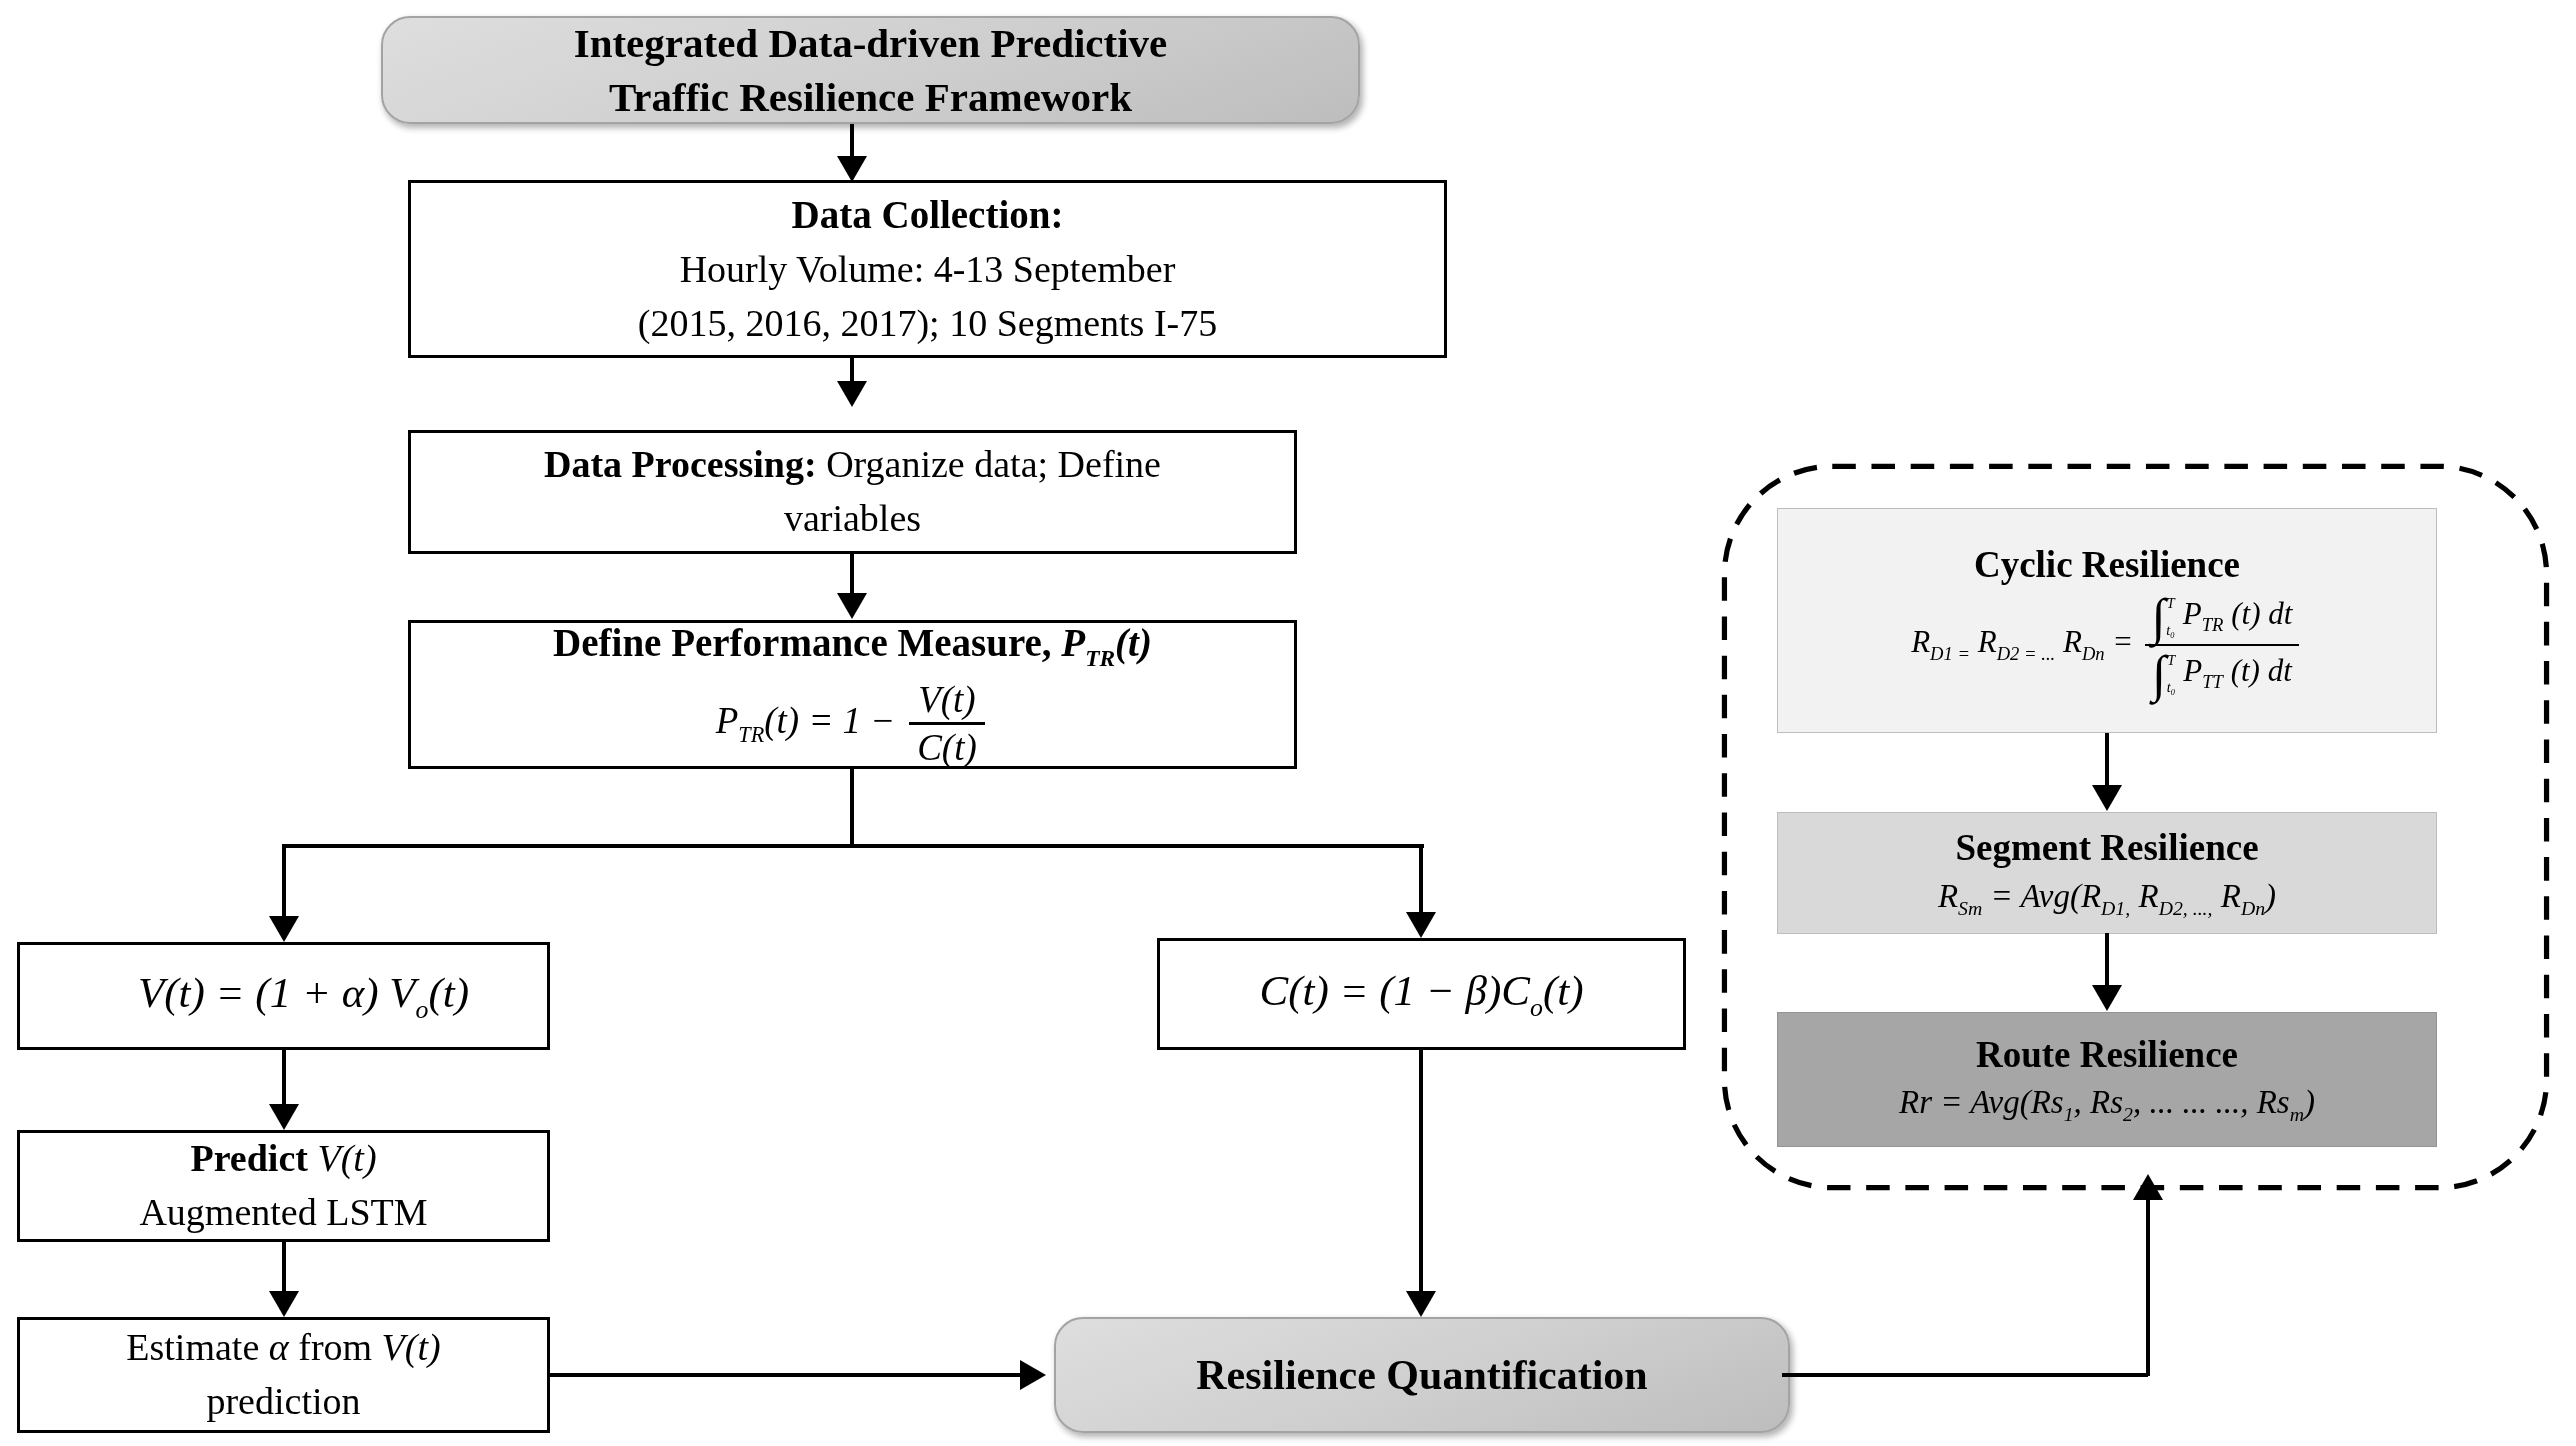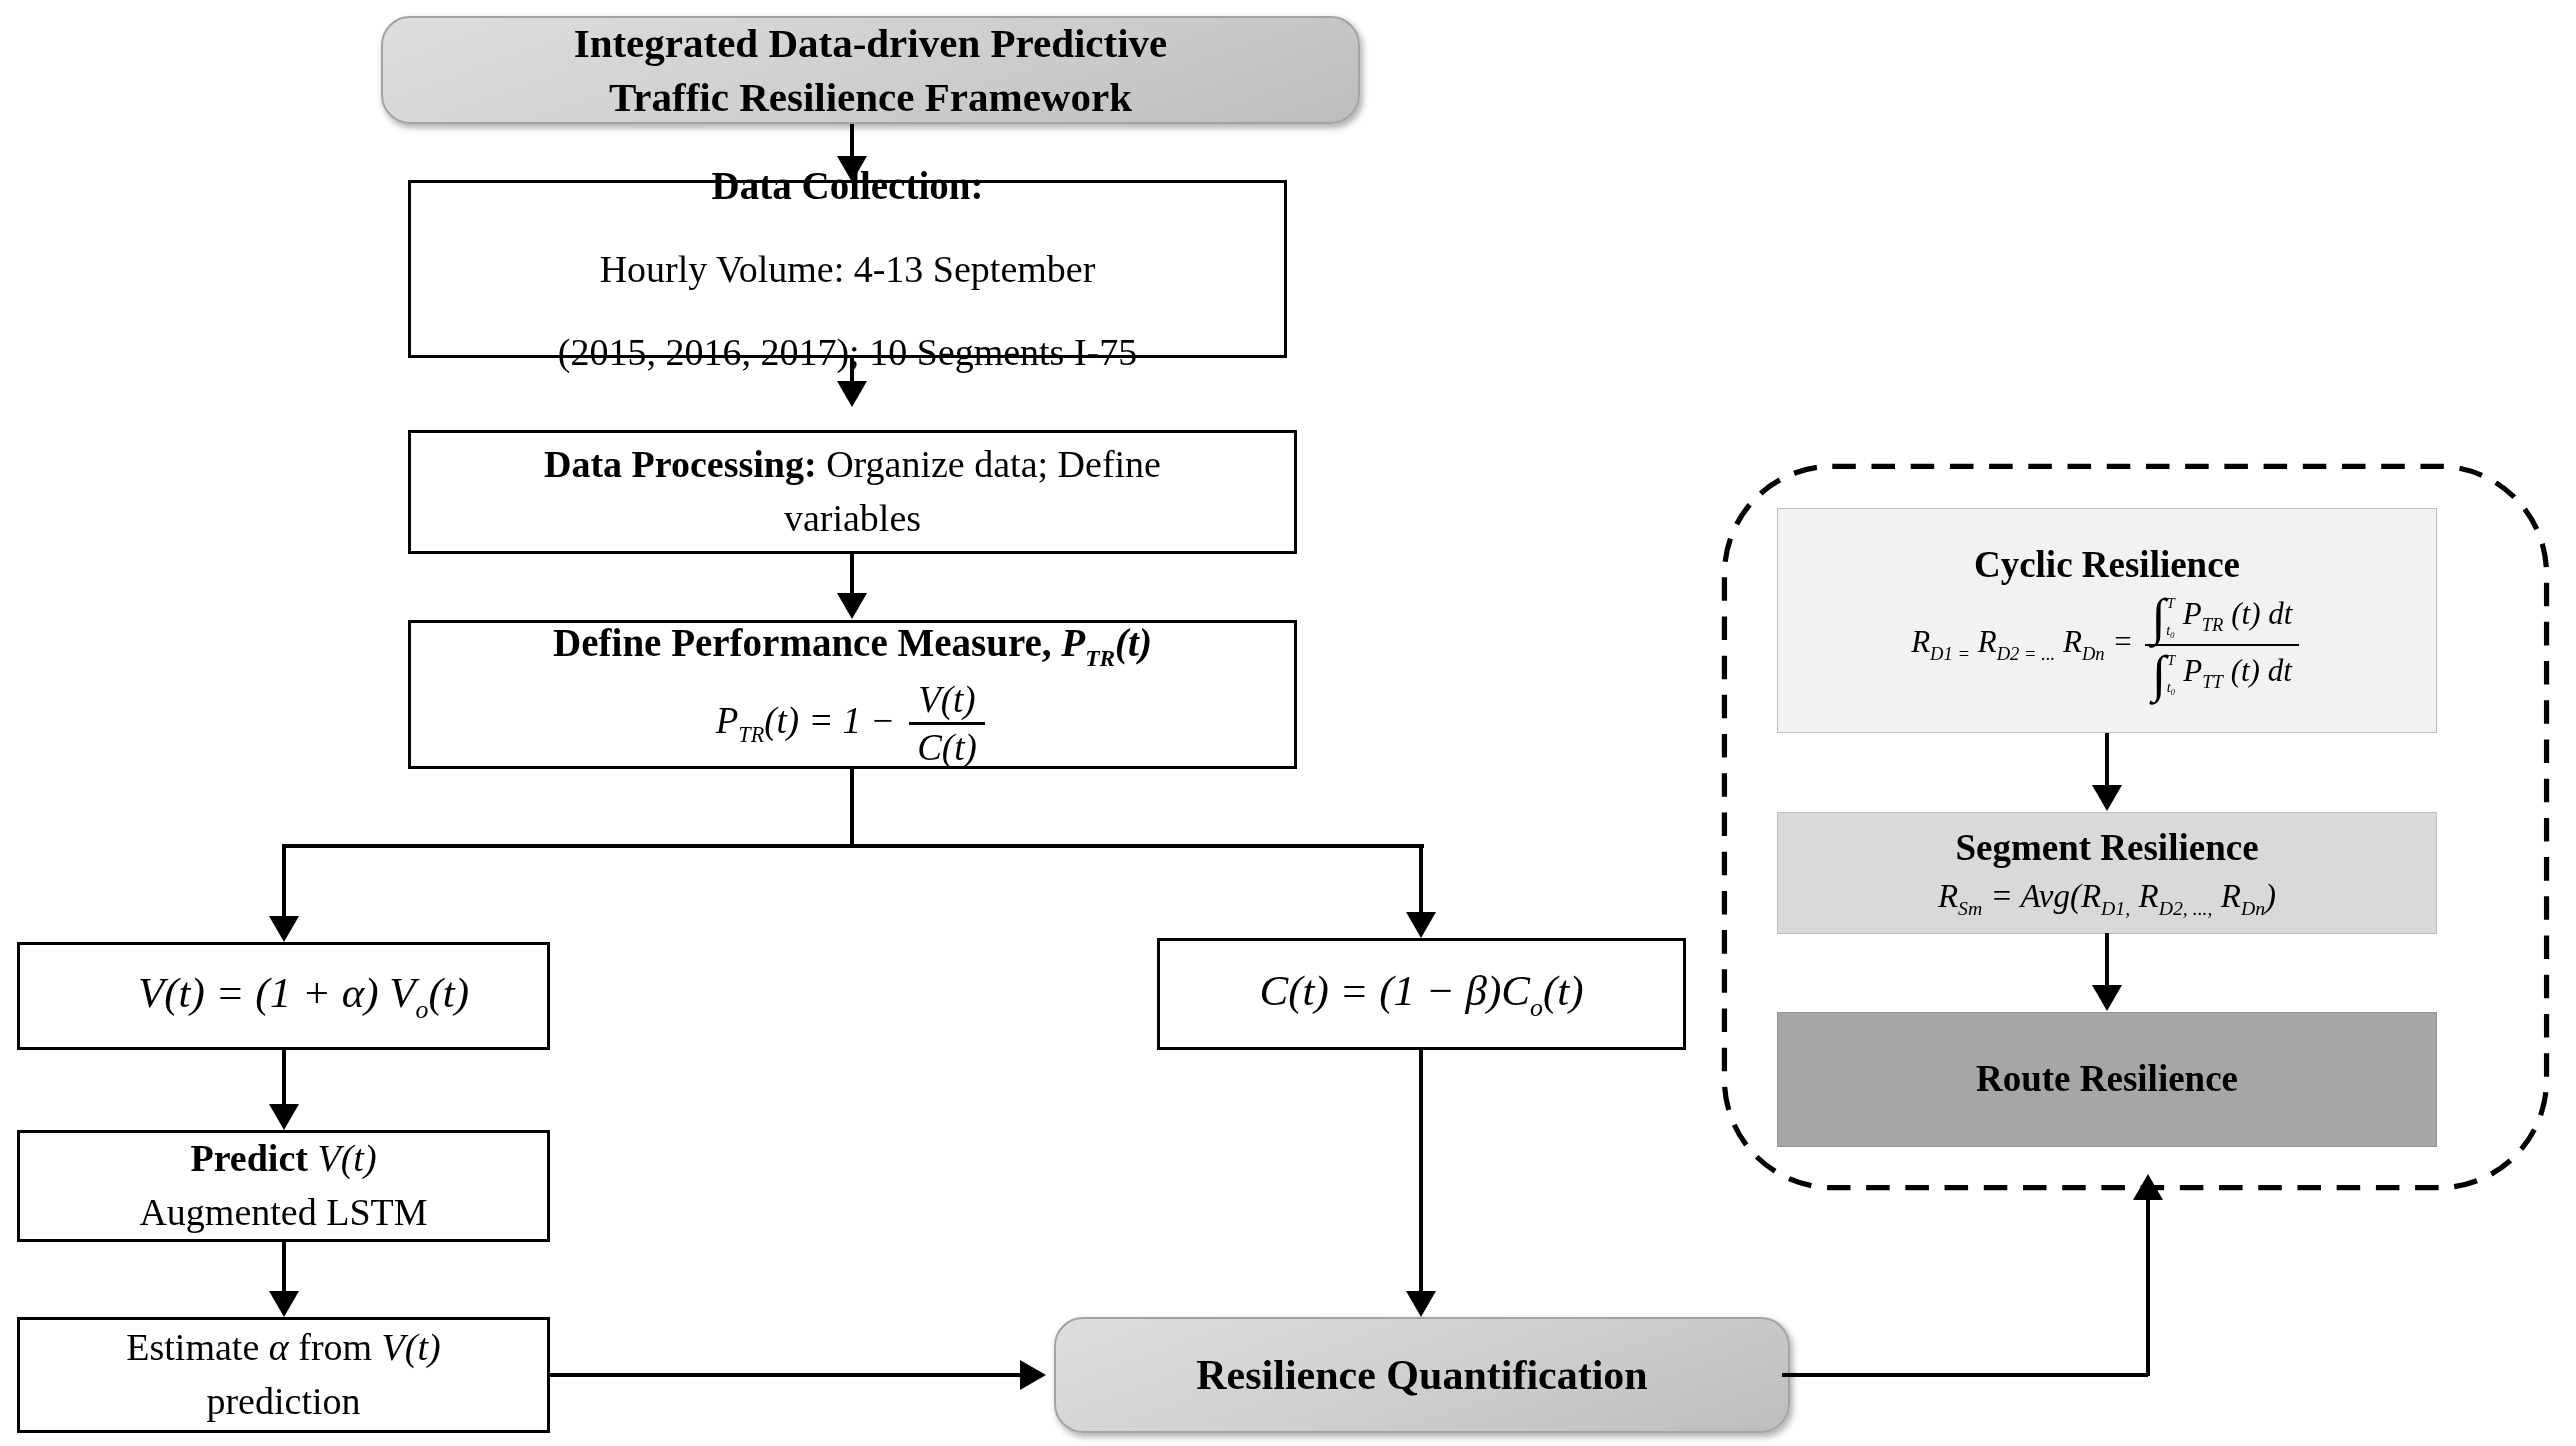--- a/index.html
+++ b/index.html
@@ -58,21 +58,21 @@
 <div id="canvas">
 
   <div class="box roundbox t-framework" style="left:363px;top:15.7px;width:979px;height:108px;">
     <div>Integrated Data-driven Predictive</div>
     <div>Traffic Resilience Framework</div>
   </div>
 
   <div class="vline" style="left:850px;top:124px;height:34px;"></div>
   <div class="arr arr-down" style="left:837px;top:156px;"></div>
 
-  <div class="box plainbox" style="left:408px;top:180px;width:879px;height:178px;gap:29px;">
+  <div class="box plainbox" style="left:408px;top:180px;width:1039px;height:178px;">
     <div class="t-title">Data Collection:</div>
     <div class="t-body">Hourly Volume: 4-13 September</div>
     <div class="t-body">(2015, 2016, 2017); 10 Segments I-75</div>
   </div>
 
   <div class="vline" style="left:850px;top:357px;height:26px;"></div>
   <div class="arr arr-down" style="left:837px;top:381px;"></div>
 
   <div class="box plainbox" style="left:408px;top:430px;width:889px;height:124px;">
     <div class="t-body"><span class="mb">Data Processing:</span><span class="mr"> Organize data; Define</span></div>
@@ -167,16 +167,17 @@
   <div class="box graybox" style="left:1777px;top:812px;width:660px;height:122px;background:#d9d9d9;">
     <div class="t-rtitle">Segment Resilience</div>
     <div class="t-rformula"><span class="mt">R</span><span class="msub">Sm</span><span class="mt"> = Avg(R</span><span class="msub">D1,</span><span class="mt"> R</span><span class="msub">D2, ...,</span><span class="mt"> R</span><span class="msub">Dn</span><span class="mt">)</span></div>
   </div>
 
   <div class="vline" style="left:2105px;top:933px;height:54px;"></div>
   <div class="arr arr-down" style="left:2092px;top:985px;"></div>
 
   <div class="box graybox" style="left:1777px;top:1012px;width:660px;height:135px;background:#a6a6a6;border-color:#949494;">
     <div class="t-rtitle">Route Resilience</div>
+    <div class="t-rformula"><span class="mt">Rr = Avg(Rs</span><span class="msub">1</span><span class="mt">, Rs</span><span class="msub">2</span><span class="mt">, ... ... ..., Rs</span><span class="msub">m</span><span class="mt">)</span></div>
   </div>
 
 </div>
 
 
 </body></html>

